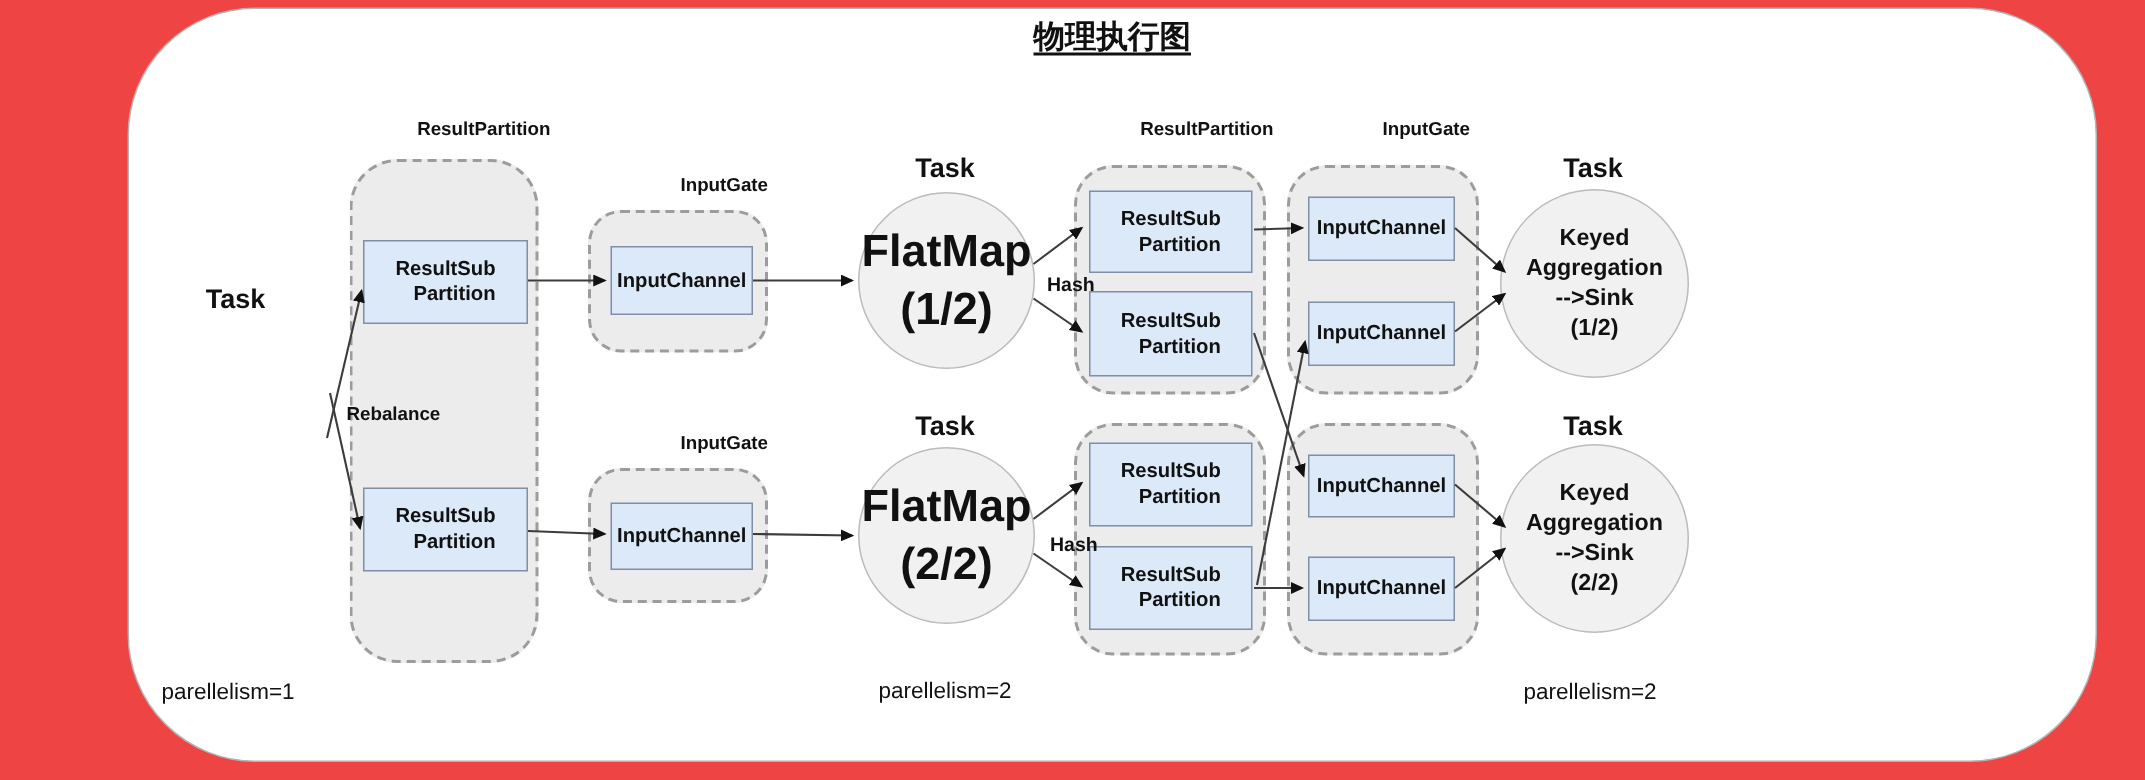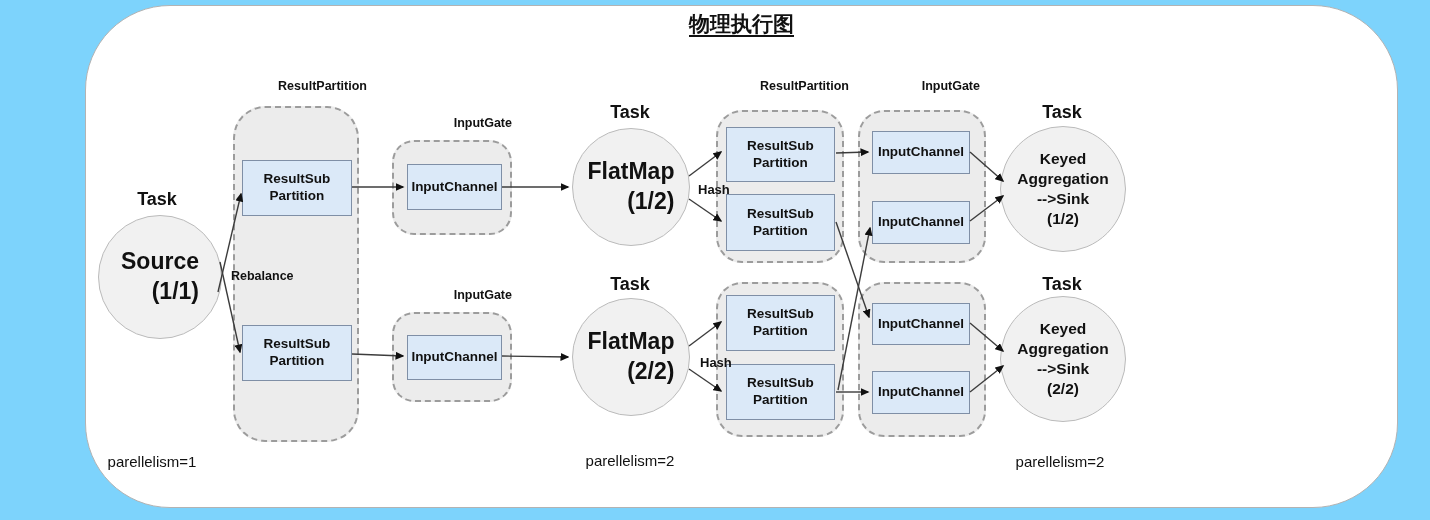--- a/index.html
+++ b/index.html
@@ -1,48 +1,48 @@
 <!DOCTYPE html>
 <html style="--group-fill: #ececec; --group-border: #9c9c9c; --box-fill: #dbe9f8; --box-border: #7f8fa6; --circle-fill: #f1f1f1; --circle-border: #bbbbbb; --edge: #3c3c3c;"><head>
 <meta charset="utf-8">
 <style>
   html,body{margin:0;padding:0;background:#ffffff;}
   .canvas{
-    position:relative;width:1430px;height:520px;background:#7dd3fc;overflow:hidden;
+    position:relative;width:1430px;height:520px;background:#ef4444;overflow:hidden;
     font-family:"Liberation Sans","DejaVu Sans",sans-serif;color:#111;
   }
   .frame{
     position:absolute;left:85px;top:5px;width:1313px;height:503px;
     border:1.5px solid #b3b3b3;border-radius:85px;background:#ffffff;box-sizing:border-box;
   }
   .title{
     position:absolute;left:85px;top:10px;width:1313px;text-align:center;
     font-size:21px;font-weight:bold;
   }
   .title span{text-decoration:underline;text-underline-offset:4px;}
   .dashed-group{
     position:absolute;box-sizing:border-box;
     background:var(--group-fill,#ececec);
     border:2px dashed var(--group-border,#9c9c9c);
   }
   .blue-box{
     position:absolute;box-sizing:border-box;
     background:var(--box-fill,#dbe9f8);
     border:1.5px solid var(--box-border,#7f8fa6);
-    display:flex;align-items:center;justify-content:center;text-align:center;
+    display:flex;align-items:center;justify-content:center;text-align:right;
     font-weight:bold;font-size:13.5px;line-height:1.25;white-space:pre-line;
   }
   .circle-node{
     position:absolute;box-sizing:border-box;border-radius:50%;
     background:var(--circle-fill,#f1f1f1);
     border:1.5px solid var(--circle-border,#bbbbbb);
     display:flex;align-items:center;justify-content:center;text-align:center;
     font-weight:bold;white-space:pre-line;
   }
-  .big-node{font-size:23px;line-height:1.3;text-align:right;}
+  .big-node{font-size:30px;line-height:1.3;}
   .agg-node{font-size:15.5px;line-height:1.3;}
   .task-label{
     position:absolute;text-align:center;font-weight:bold;font-size:18px;
   }
   .group-label{
     position:absolute;text-align:right;font-weight:bold;font-size:12.5px;
   }
   .small-label{
     position:absolute;font-weight:bold;font-size:12.5px;text-align:right;
   }
@@ -93,22 +93,20 @@
 Partition</div>
   <div class="blue-box" style="left:726px;top:295px;width:109px;height:56px">ResultSub
 Partition</div>
   <div class="blue-box" style="left:726px;top:364px;width:109px;height:56px">ResultSub
 Partition</div>
   <div class="blue-box" style="left:872px;top:131px;width:98px;height:43px">InputChannel</div>
   <div class="blue-box" style="left:872px;top:201px;width:98px;height:43px">InputChannel</div>
   <div class="blue-box" style="left:872px;top:303px;width:98px;height:42px">InputChannel</div>
   <div class="blue-box" style="left:872px;top:371px;width:98px;height:43px">InputChannel</div>
 
-  <div class="circle-node big-node" style="left:98px;top:215px;width:124px;height:124px">Source
-(1/1)</div>
   <div class="circle-node big-node" style="left:572px;top:128px;width:118px;height:118px">FlatMap
 (1/2)</div>
   <div class="circle-node big-node" style="left:572px;top:298px;width:118px;height:118px">FlatMap
 (2/2)</div>
   <div class="circle-node agg-node" style="left:1000px;top:126px;width:126px;height:126px">Keyed
 Aggregation
 --&gt;Sink
 (1/2)</div>
   <div class="circle-node agg-node" style="left:1000px;top:296px;width:126px;height:126px">Keyed
 Aggregation

